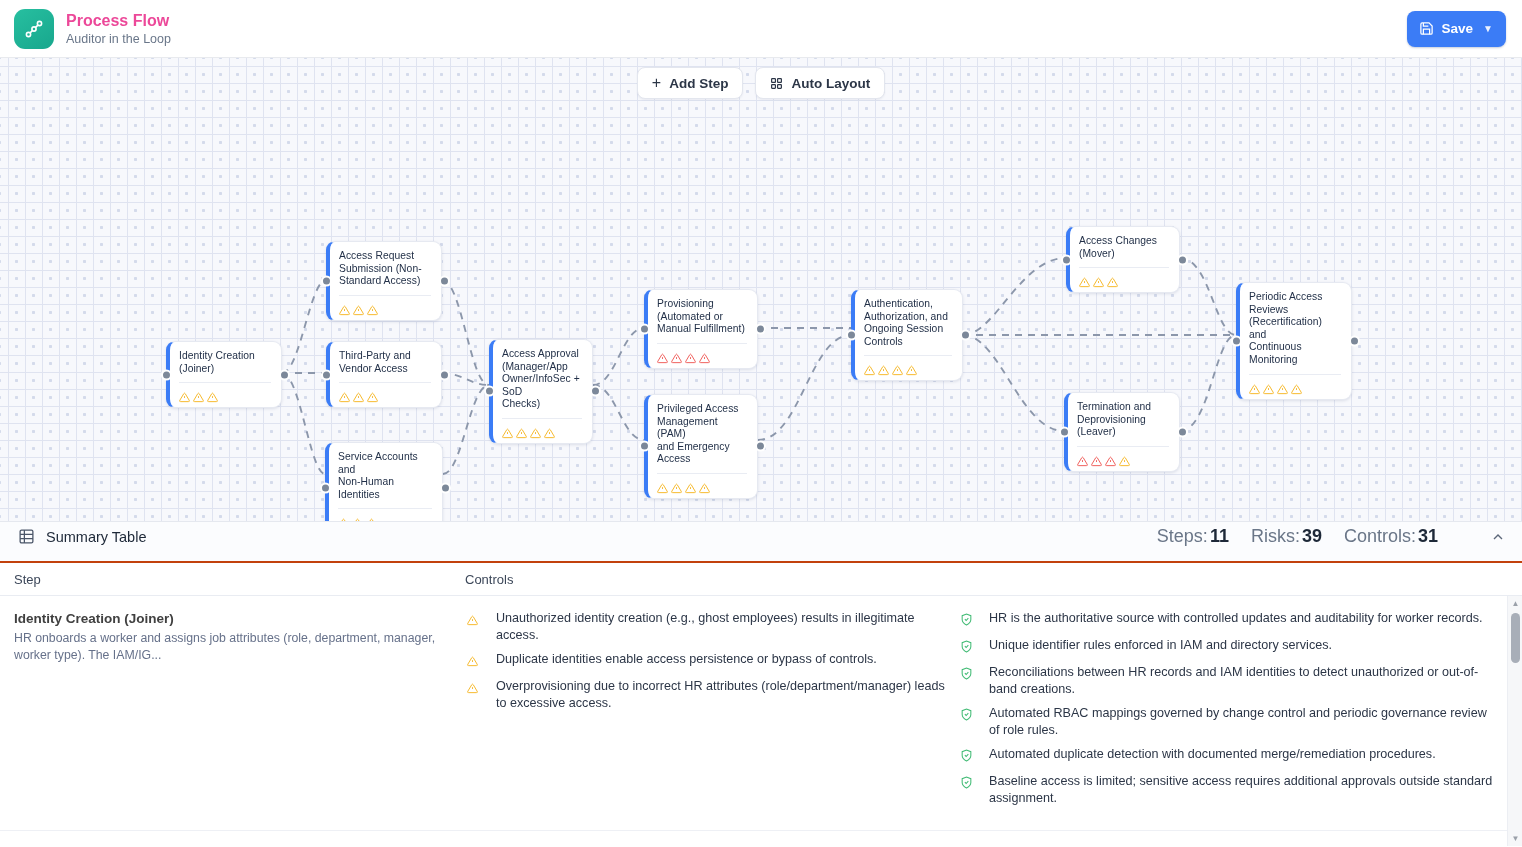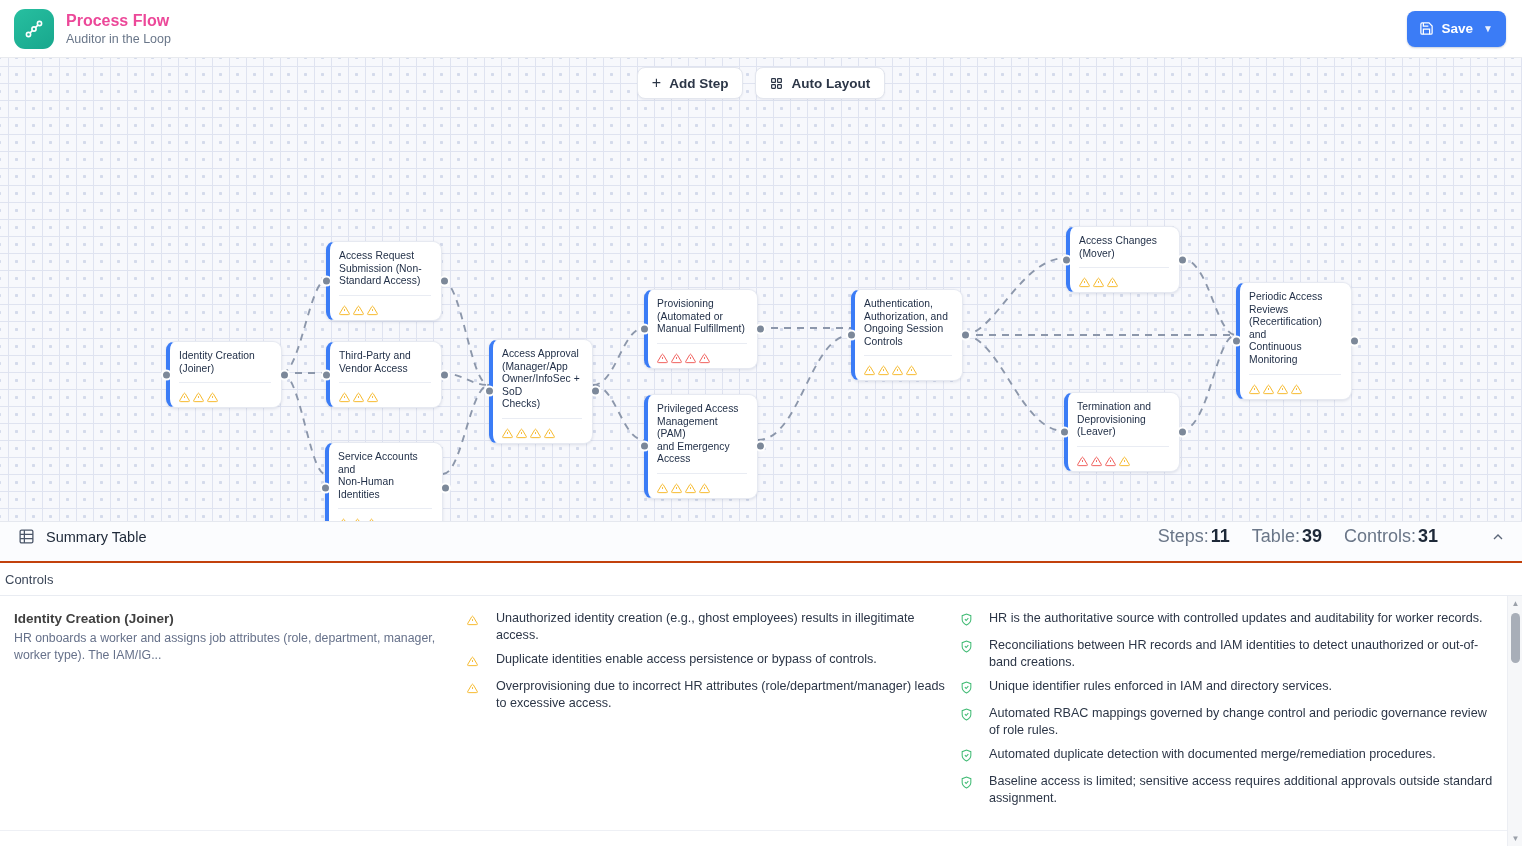--- a/index.html
+++ b/index.html
@@ -502,34 +502,35 @@
         <line x1="3" y1="15" x2="21" y2="15"></line>
           <line x1="9" y1="3" x2="9" y2="21"></line>
       </svg>
     </span>
     <span class="summary-title">Summary Table</span>
     <div class="summary-stats">
       <span class="stat">
         <span>Steps:</span><b>11</b>
       </span>
       <span class="stat">
-        <span>Table:</span><b>39</b>
+        <span>Risks:</span><b>39</b>
       </span>
       <span class="stat">
         <span>Controls:</span><b>31</b>
       </span>
       <span class="collapse-btn">
         <svg width="16" height="16" viewBox="0 0 24 24" fill="none" stroke="#5b6779" stroke-width="2">
             <polyline points="18 15 12 9 6 15"></polyline>
           </svg>
       </span>
     </div>
   </div>
 
   <div class="table-head">
+    <div class="th col-step">Step</div>
     <div class="th col-ctrl">Controls</div>
   </div>
 
   <div class="table-body">
     <div id="rows">
         <div class="trow">
           <div class="col-step">
             <div class="step-title">Identity Creation (Joiner)</div>
             <div class="step-desc">HR onboards a worker and assigns job attributes (role, department, manager, worker type). The IAM/IG...</div>
           </div>
@@ -568,28 +569,28 @@
                     <path d="M12 22s8-4 8-10V5l-8-3-8 3v7c0 6 8 10 8 10z"></path>
                     <polyline points="9 11.5 11.3 13.8 15.4 9.3"></polyline>
                   </svg></span>
                 <span class="txt">HR is the authoritative source with controlled updates and auditability for worker records.</span>
               </li>
               <li>
                 <span class="li-icon"><svg width="13" height="13" viewBox="0 0 24 24" fill="none" stroke="#3fba73" stroke-width="1.9">
                     <path d="M12 22s8-4 8-10V5l-8-3-8 3v7c0 6 8 10 8 10z"></path>
                     <polyline points="9 11.5 11.3 13.8 15.4 9.3"></polyline>
                   </svg></span>
-                <span class="txt">Reconciliations between HR records and IAM identities to detect unauthorized or out-of-band creations.</span>
+                <span class="txt">Unique identifier rules enforced in IAM and directory services.</span>
               </li>
               <li>
                 <span class="li-icon"><svg width="13" height="13" viewBox="0 0 24 24" fill="none" stroke="#3fba73" stroke-width="1.9">
                     <path d="M12 22s8-4 8-10V5l-8-3-8 3v7c0 6 8 10 8 10z"></path>
                     <polyline points="9 11.5 11.3 13.8 15.4 9.3"></polyline>
                   </svg></span>
-                <span class="txt">Unique identifier rules enforced in IAM and directory services.</span>
+                <span class="txt">Reconciliations between HR records and IAM identities to detect unauthorized or out-of-band creations.</span>
               </li>
               <li>
                 <span class="li-icon"><svg width="13" height="13" viewBox="0 0 24 24" fill="none" stroke="#3fba73" stroke-width="1.9">
                     <path d="M12 22s8-4 8-10V5l-8-3-8 3v7c0 6 8 10 8 10z"></path>
                     <polyline points="9 11.5 11.3 13.8 15.4 9.3"></polyline>
                   </svg></span>
                 <span class="txt">Automated RBAC mappings governed by change control and periodic governance review of role rules.</span>
               </li>
               <li>
                 <span class="li-icon"><svg width="13" height="13" viewBox="0 0 24 24" fill="none" stroke="#3fba73" stroke-width="1.9">

